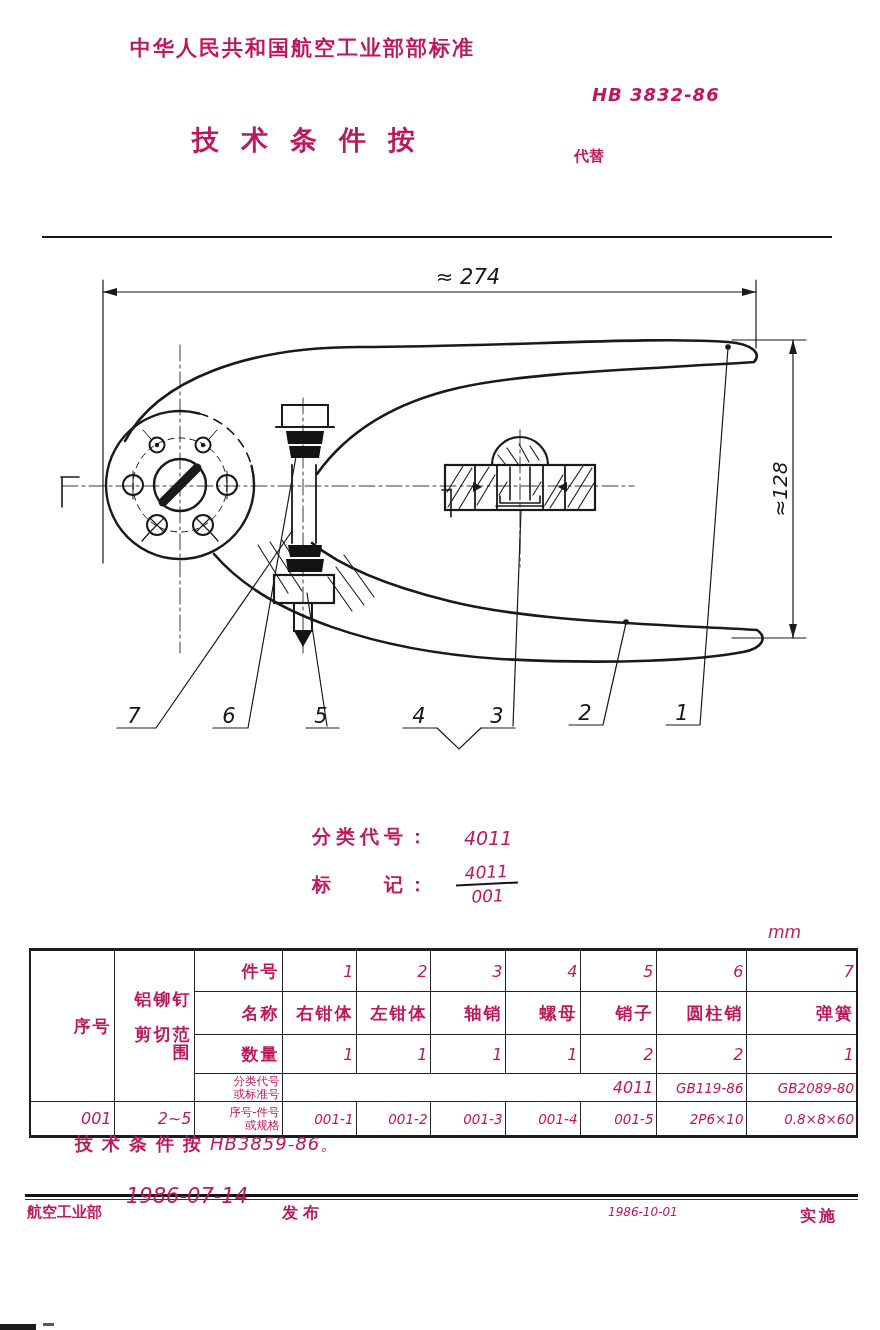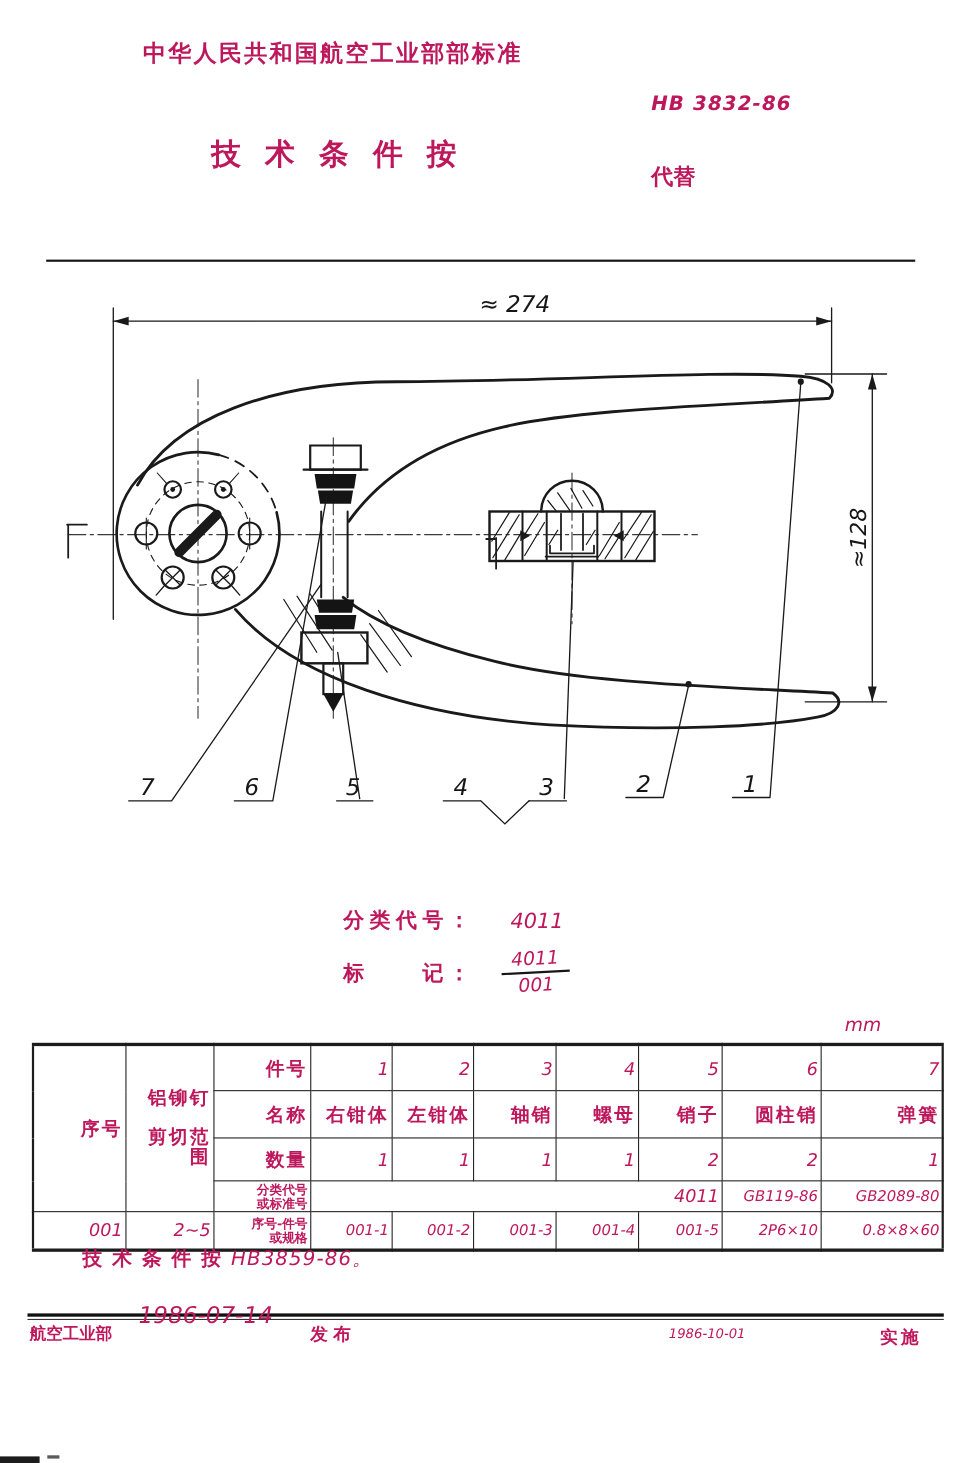--- a/index.html
+++ b/index.html
@@ -7,41 +7,41 @@
     position:relative;width:880px;height:1330px;margin:0 auto;
     background:#ffffff;color:#be185d;overflow:hidden;
     font-family:"DejaVu Sans","Liberation Sans",sans-serif;
   }
   .abs{position:absolute;}
   .hw{font-style:italic;}
   
   .org-title{left:130px;top:34px;font-size:21px;font-weight:700;letter-spacing:2px;}
   .std-no{left:592px;top:84px;font-size:18px;font-weight:700;font-style:italic;letter-spacing:1px;}
   .doc-title{left:192px;top:122px;font-size:27px;font-weight:700;letter-spacing:22px;}
-  .replaces{left:592px;top:147px;font-size:20px;font-weight:600;}
+  .replaces{left:574px;top:147px;font-size:15px;font-weight:600;}
   .head-rule{left:42px;top:236px;width:790px;border-top:2.5px solid #161616;height:0;}
   
   svg text{font-family:inherit;font-style:italic;fill:#161616;}
   
   .cls-label{left:312px;top:824px;font-size:19px;font-weight:600;letter-spacing:5px;}
   .cls-value{left:464px;top:827px;font-size:19px;}
   .mark-label{left:312px;top:872px;font-size:19px;font-weight:700;letter-spacing:5px;}
   .fraction{left:456px;top:862px;width:62px;text-align:center;font-size:17px;transform:rotate(-3deg);}
   .fraction .num{border-bottom:2px solid #161616;padding:0 3px 1px;}
   .fraction .den{padding-top:1px;}
   
   .unit-label{left:768px;top:922px;font-size:17px;}
   table.parts{
     position:absolute;left:29px;top:948px;width:827px;
     border-collapse:collapse;table-layout:fixed;
     border:2.5px solid #1c1c1c;border-top-width:3.5px;border-bottom-width:3.5px;
   }
   table.parts td{border:1.5px solid #242424;text-align:right;vertical-align:middle;padding:0 2px;overflow:hidden;}
   td.h-cn{font-size:17px;font-weight:600;letter-spacing:2px;}
-  td.small-h{font-size:11.5px;font-weight:700;line-height:1.1;letter-spacing:0;}
+  td.small-h{font-size:11.5px;font-weight:400;line-height:1.1;letter-spacing:0;}
   td.val{font-style:italic;font-size:16px;}
   td.val-sm{font-style:italic;font-size:13.5px;margin-top:20px;}
   tr.r1 td{height:40px;} tr.r2 td{height:42px;} tr.r3 td{height:38px;}
   tr.r4 td{height:27px;} tr.r5 td{height:33px;}
   .range-cell div{line-height:1.1;}
   .range-cell .gap{height:16px;}
   
   .tech-note{left:75px;top:1132px;font-size:18px;}
   .tech-note .pfx{font-weight:600;letter-spacing:9px;}
   .tech-note .code{font-style:italic;letter-spacing:1px;}

